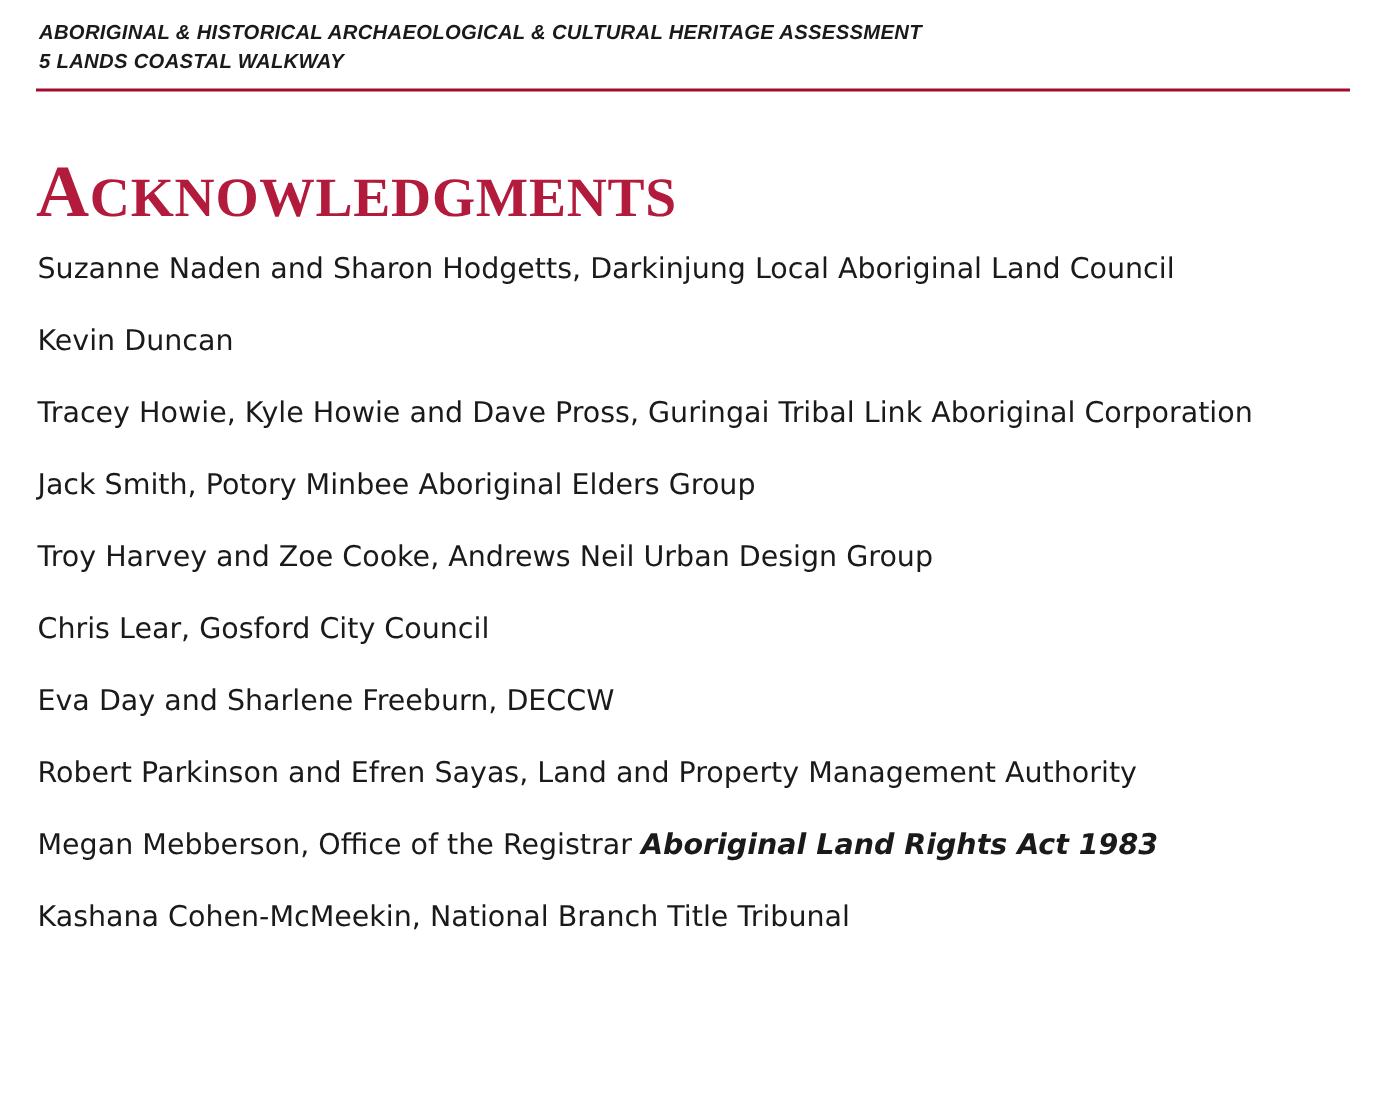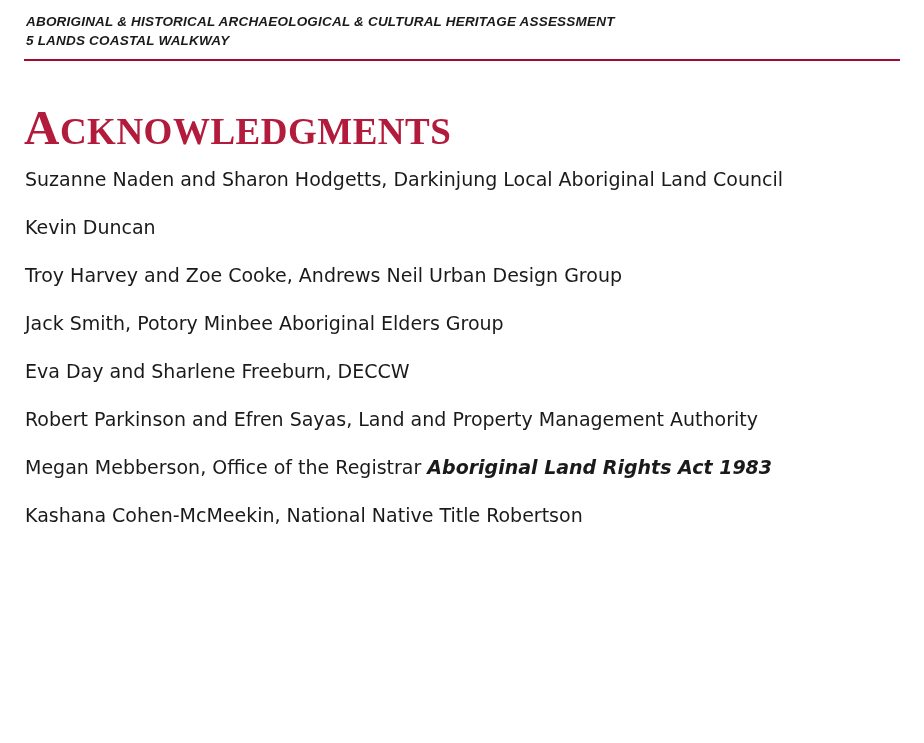--- a/index.html
+++ b/index.html
@@ -88,21 +88,23 @@
     <div class="line">5 LANDS COASTAL WALKWAY</div>
   </div>
 
   <div class="rule"></div>
 
   <h1 class="title"><span class="cap">A</span><span>CKNOWLEDGMENTS</span></h1>
 
   <div class="body-list">
     <p class="entry">Suzanne Naden and Sharon Hodgetts, Darkinjung Local Aboriginal Land Council</p>
     <p class="entry">Kevin Duncan</p>
+    <p class="entry">Tracey Howie, Kyle Howie and Dave Pross, Guringai Tribal Link Aboriginal Corporation</p>
+    <p class="entry">Jack Smith, Potory Minbee Aboriginal Elders Group</p>
     <p class="entry">Troy Harvey and Zoe Cooke, Andrews Neil Urban Design Group</p>
-    <p class="entry">Jack Smith, Potory Minbee Aboriginal Elders Group</p>
+    <p class="entry">Chris Lear, Gosford City Council</p>
     <p class="entry">Eva Day and Sharlene Freeburn, DECCW</p>
     <p class="entry">Robert Parkinson and Efren Sayas, Land and Property Management Authority</p>
     <p class="entry"><span>Megan Mebberson, Office of the Registrar </span><em>Aboriginal Land Rights Act 1983</em></p>
-    <p class="entry">Kashana Cohen-McMeekin, National Native Title Robertson</p>
+    <p class="entry">Kashana Cohen-McMeekin, National Branch Title Tribunal</p>
   </div>
 
 </div>
 
 </body></html>

